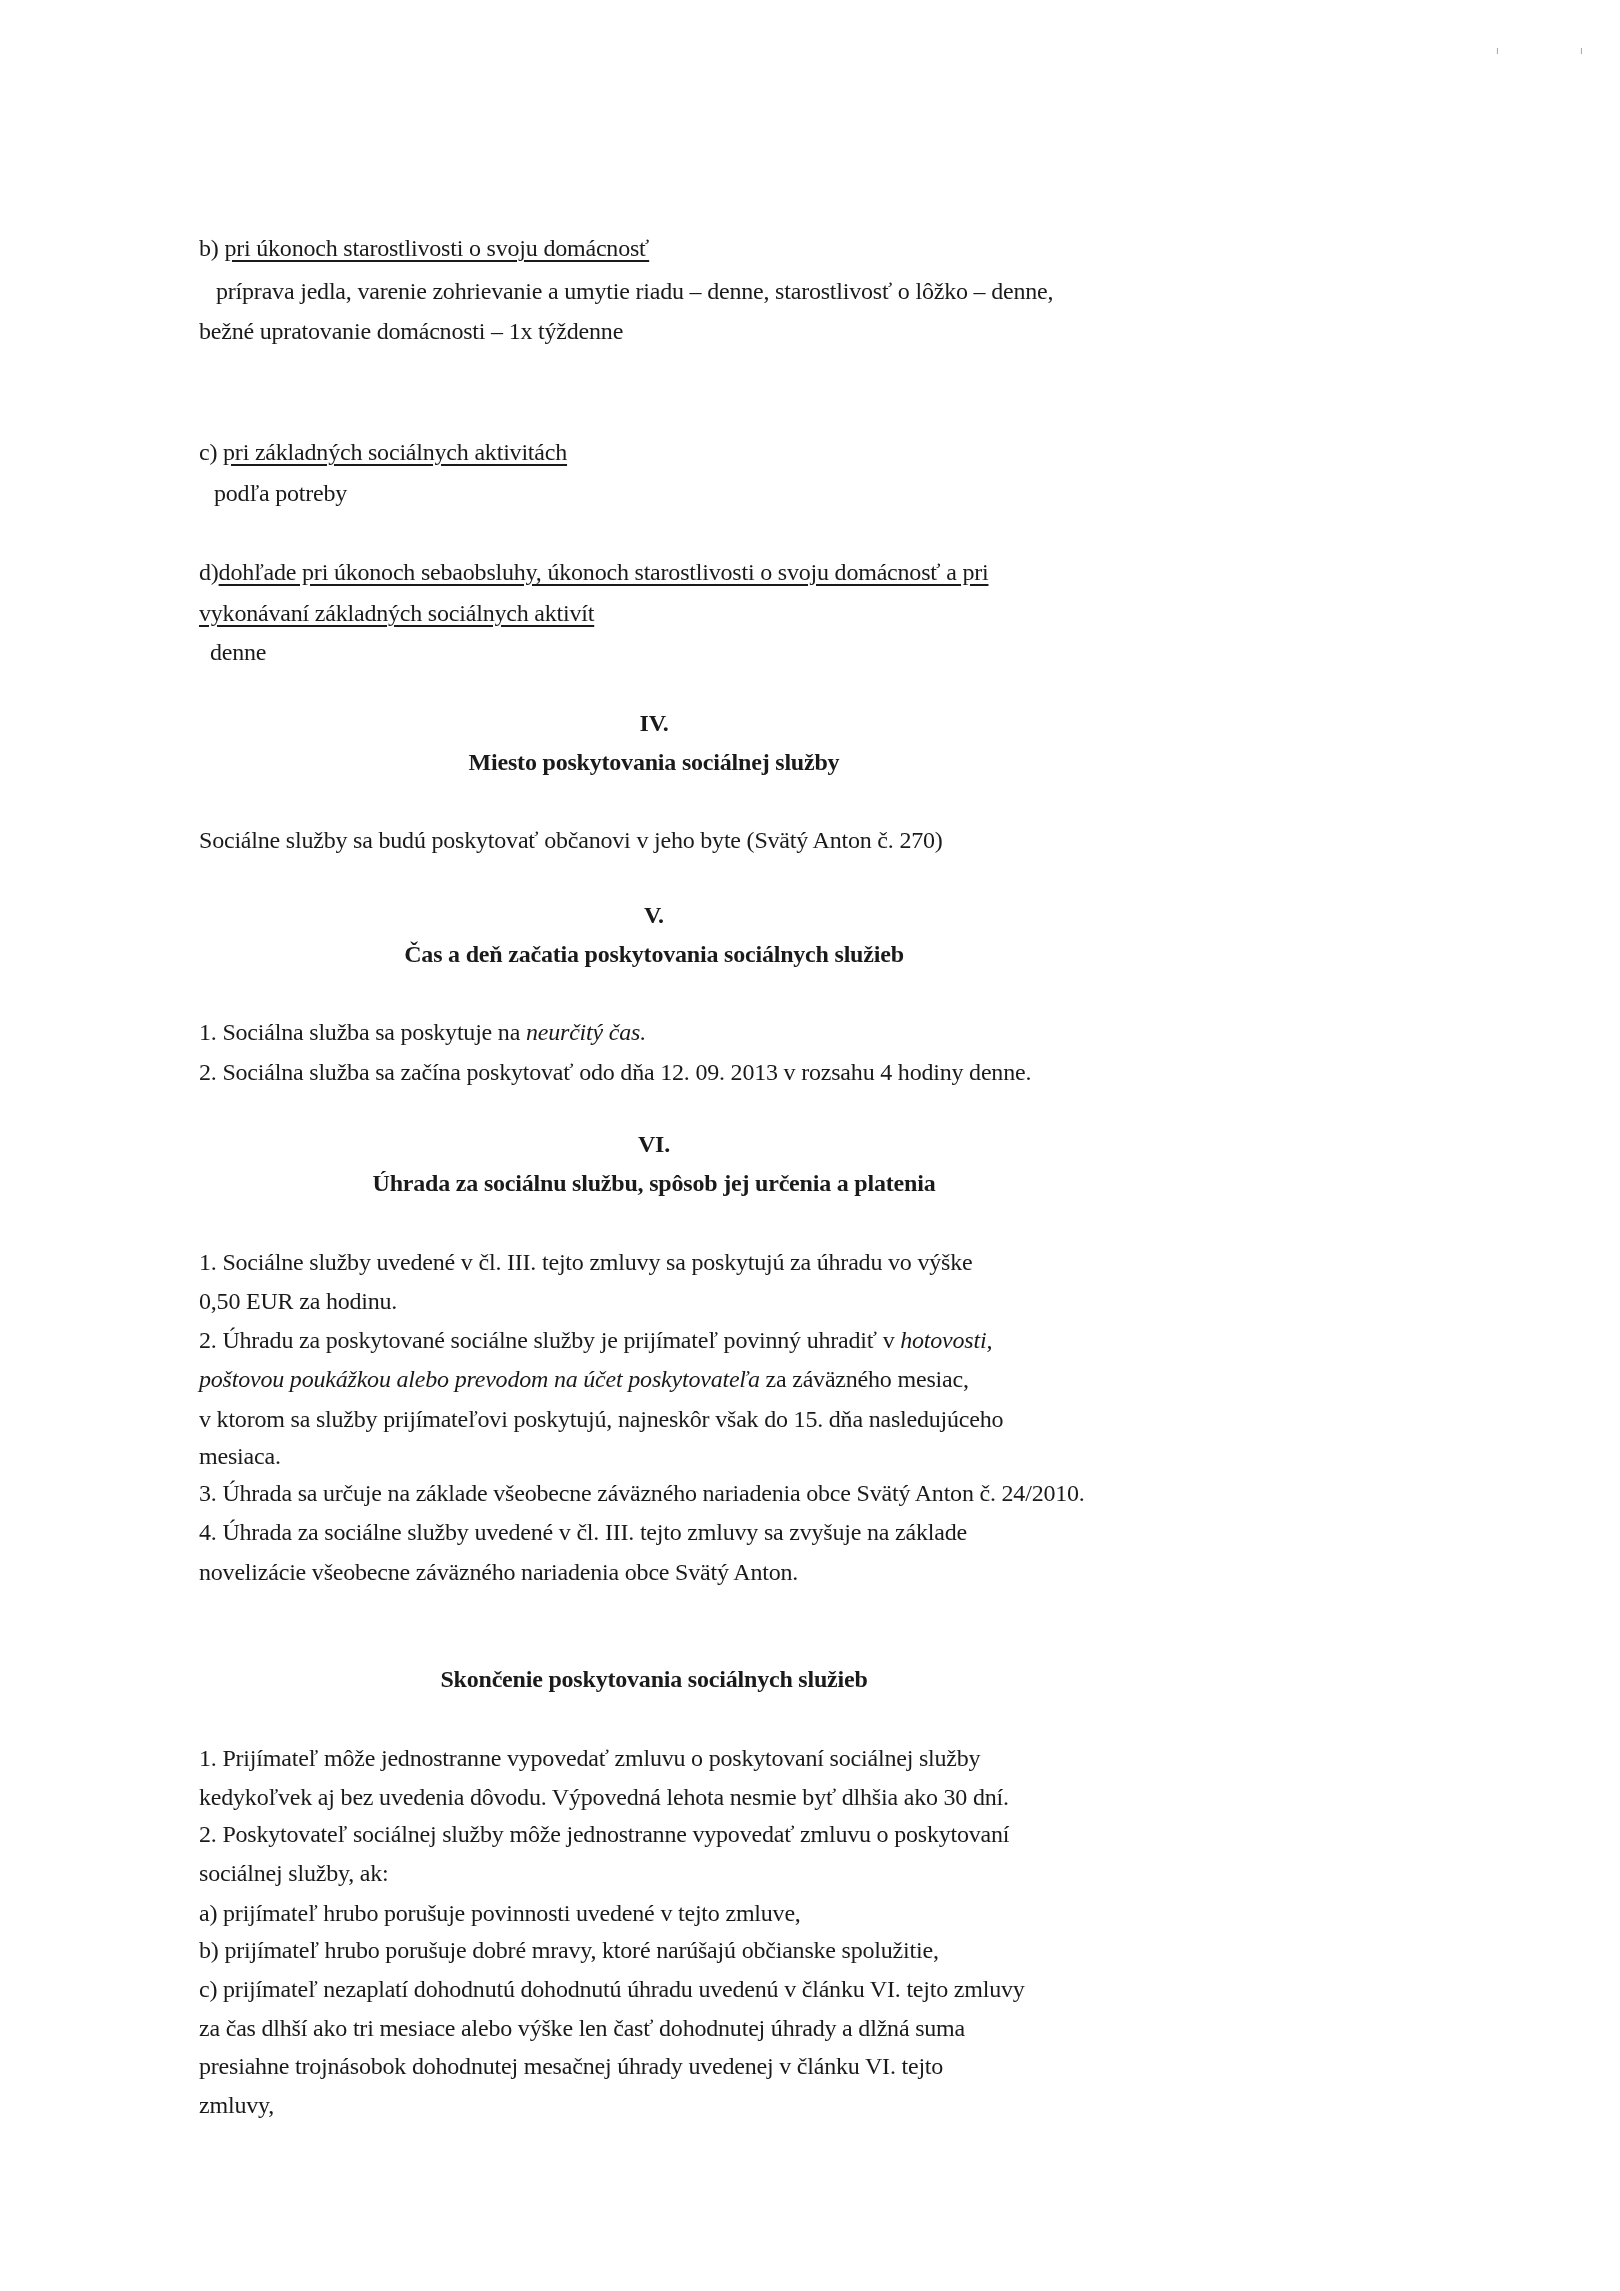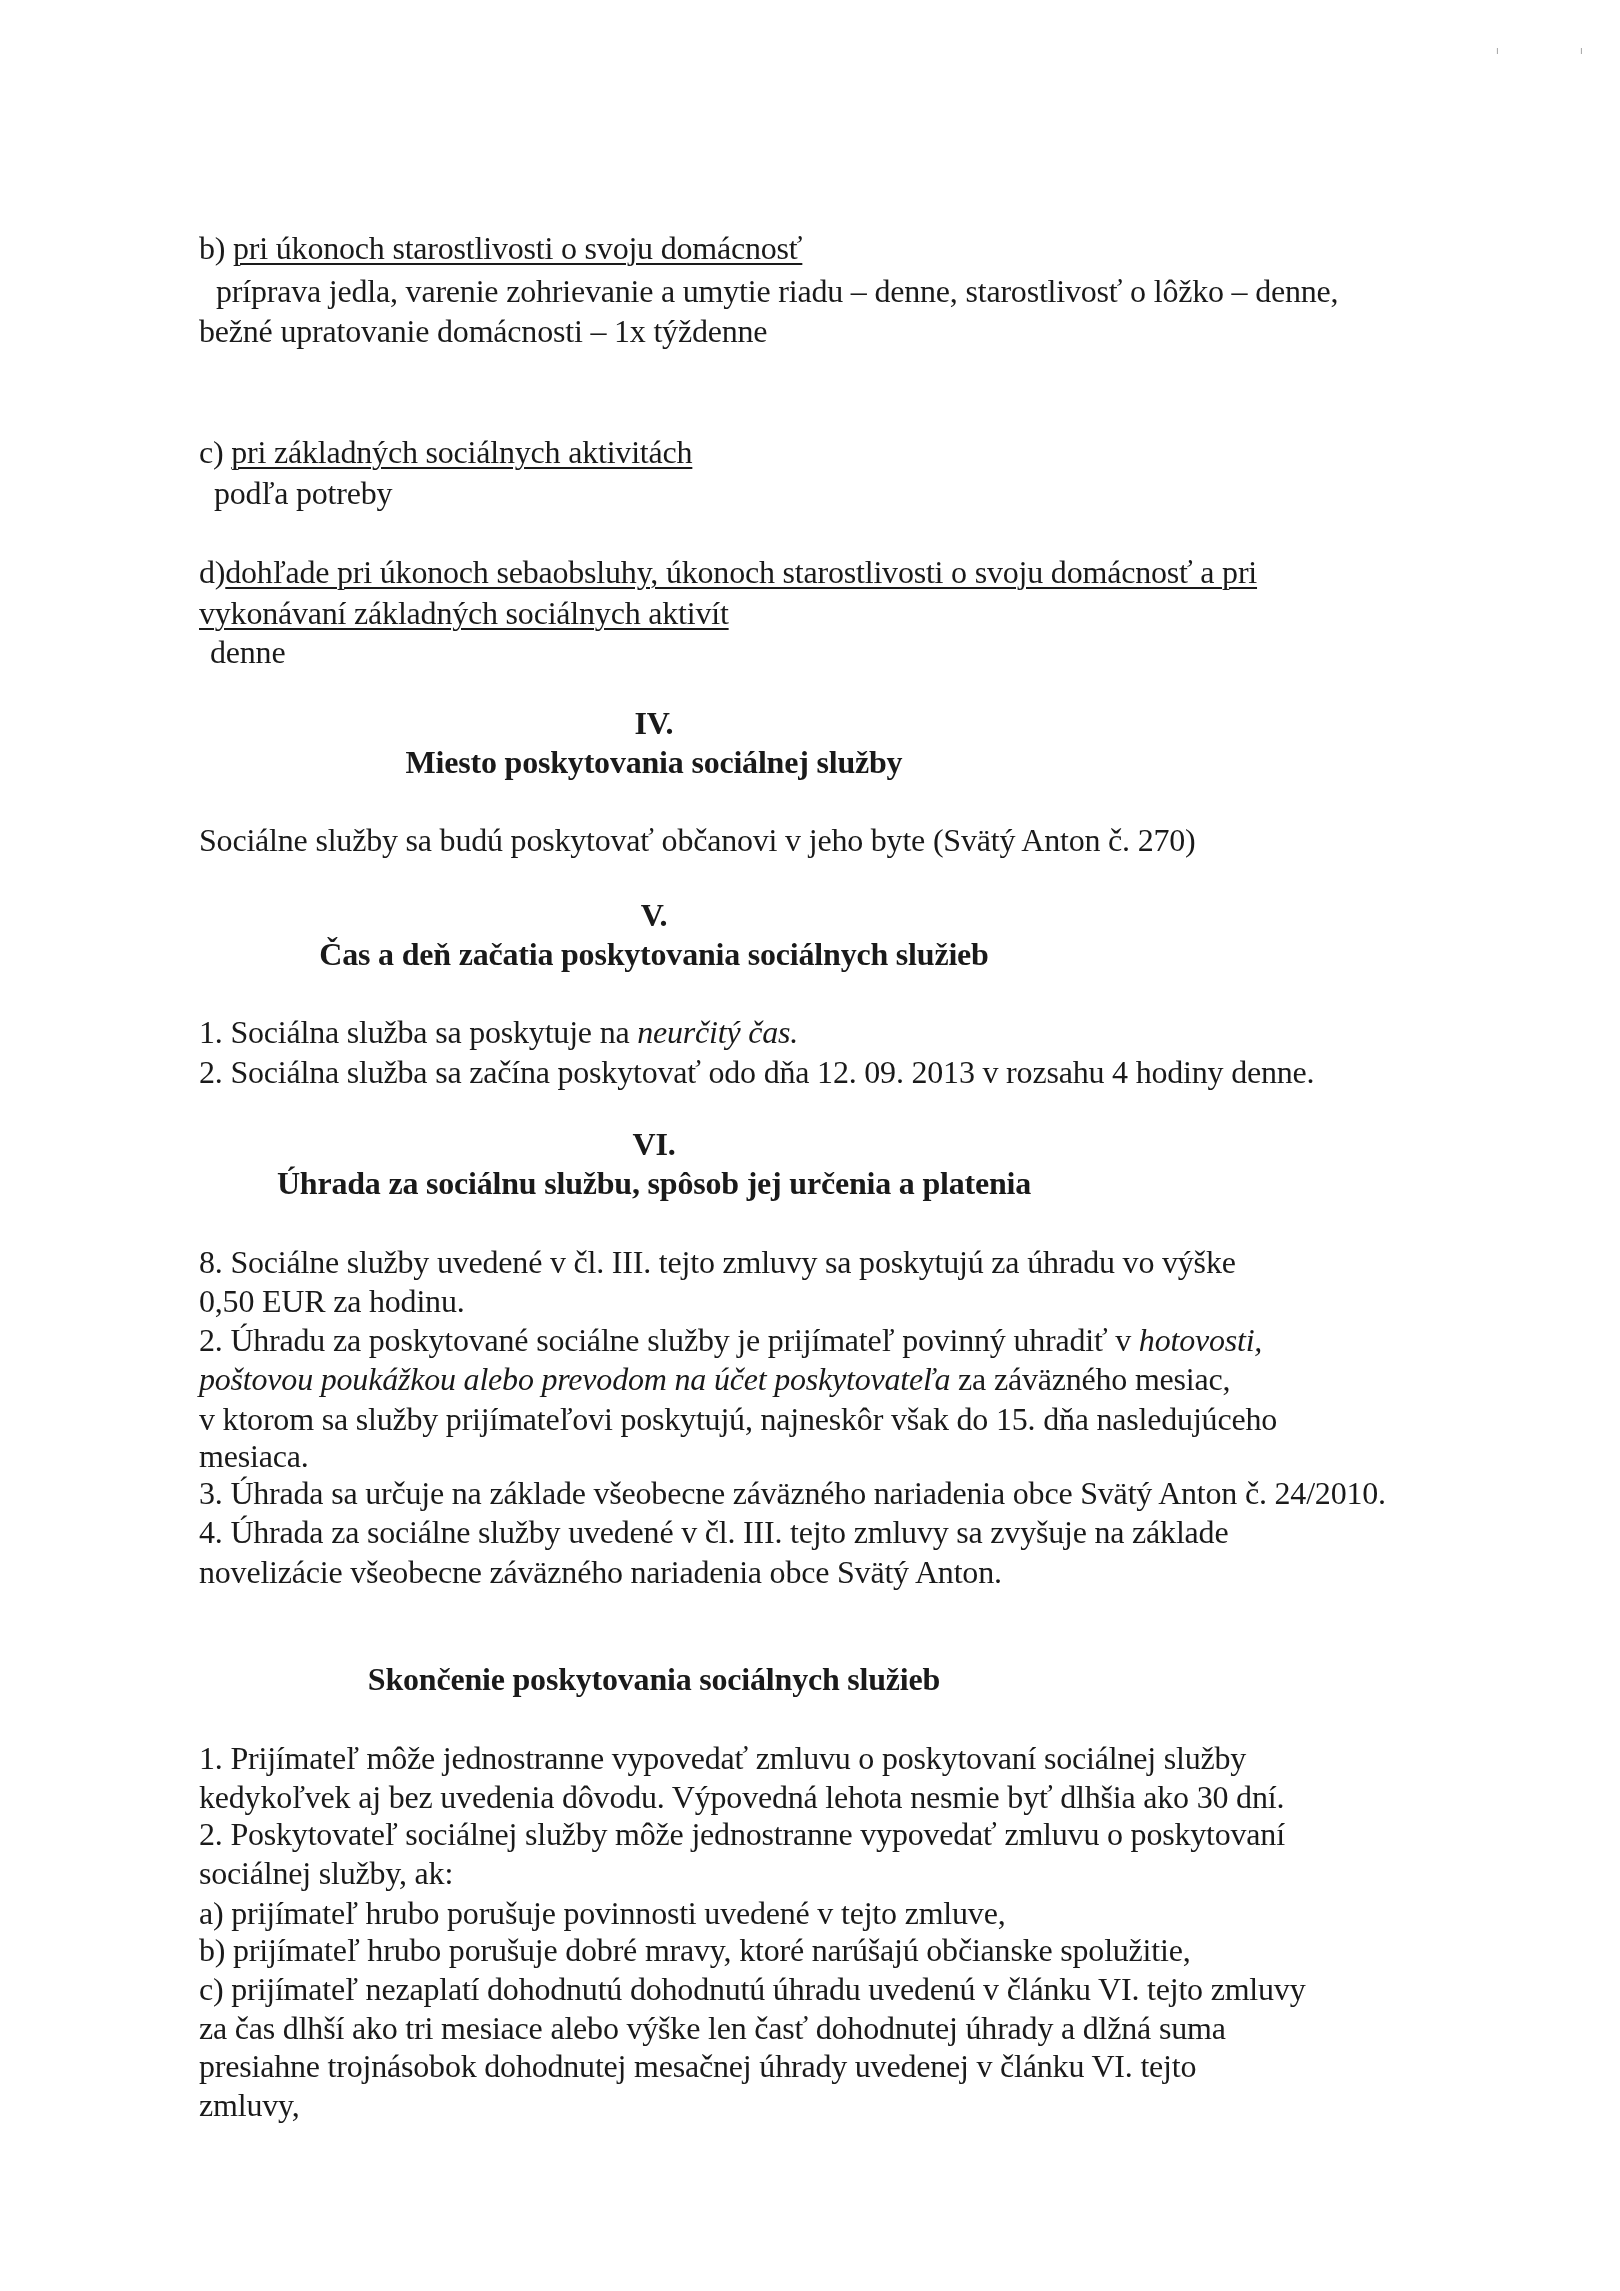--- a/index.html
+++ b/index.html
@@ -3,21 +3,21 @@
 <meta charset="utf-8">
 <style>
   html, body { margin: 0; padding: 0; background: #ffffff; }
   body {
     width: 1620px; height: 2292px; position: relative; overflow: hidden;
     font-family: "Liberation Serif", "DejaVu Serif", serif;
     color: #1a1a1a;
   }
   .page { position: absolute; left: 0; top: 0; width: 1620px; height: 2292px; }
   .line {
-    position: absolute; left: 199px; font-size: 32px; line-height: 35px;
+    position: absolute; left: 199px; font-size: 24px; line-height: 35px;
     white-space: nowrap; letter-spacing: -0.2px;
   }
   .u { text-decoration: underline; text-decoration-thickness: 2px; text-underline-offset: 3.9px; }
   .i { font-style: italic; margin-top: 20px; }
   .center { left: 0; width: 1308px; text-align: center; }
   .heading { font-weight: bold; }
   .marks { position: absolute; top: 45px; font-size: 9.8px; color: #9a9a9a; font-family: "DejaVu Sans", sans-serif; }
 </style>
 </head>
 <body>
@@ -50,21 +50,21 @@
 
   <div class="line center heading" style="top:898px">V.</div>
   <div class="line center heading" style="top:937px">Čas a deň začatia poskytovania sociálnych služieb</div>
   <div class="line" style="top:1015px">
     <span>1. Sociálna služba sa poskytuje na </span><span class="i">neurčitý čas.</span>
   </div>
   <div class="line" style="top:1055px">2. Sociálna služba sa začína poskytovať odo dňa 12. 09. 2013 v rozsahu 4 hodiny denne.</div>
 
   <div class="line center heading" style="top:1127px">VI.</div>
   <div class="line center heading" style="top:1166px">Úhrada za sociálnu službu, spôsob jej určenia a platenia</div>
-  <div class="line" style="top:1245px">8. Sociálne služby uvedené v čl. III. tejto zmluvy sa poskytujú za úhradu vo výške</div>
+  <div class="line" style="top:1245px">1. Sociálne služby uvedené v čl. III. tejto zmluvy sa poskytujú za úhradu vo výške</div>
   <div class="line" style="top:1284px">0,50 EUR za hodinu.</div>
   <div class="line" style="top:1323px">
     <span>2. Úhradu za poskytované sociálne služby je prijímateľ povinný uhradiť v </span><span class="i">hotovosti,</span>
   </div>
   <div class="line" style="top:1362px">
     <span class="i">poštovou poukážkou alebo prevodom na účet poskytovateľa</span><span> za záväzného mesiac,</span>
   </div>
   <div class="line" style="top:1402px">v ktorom sa služby prijímateľovi poskytujú, najneskôr však do 15. dňa nasledujúceho</div>
   <div class="line" style="top:1439px">mesiaca.</div>
   <div class="line" style="top:1476px">3. Úhrada sa určuje na základe všeobecne záväzného nariadenia obce Svätý Anton č. 24/2010.</div>

